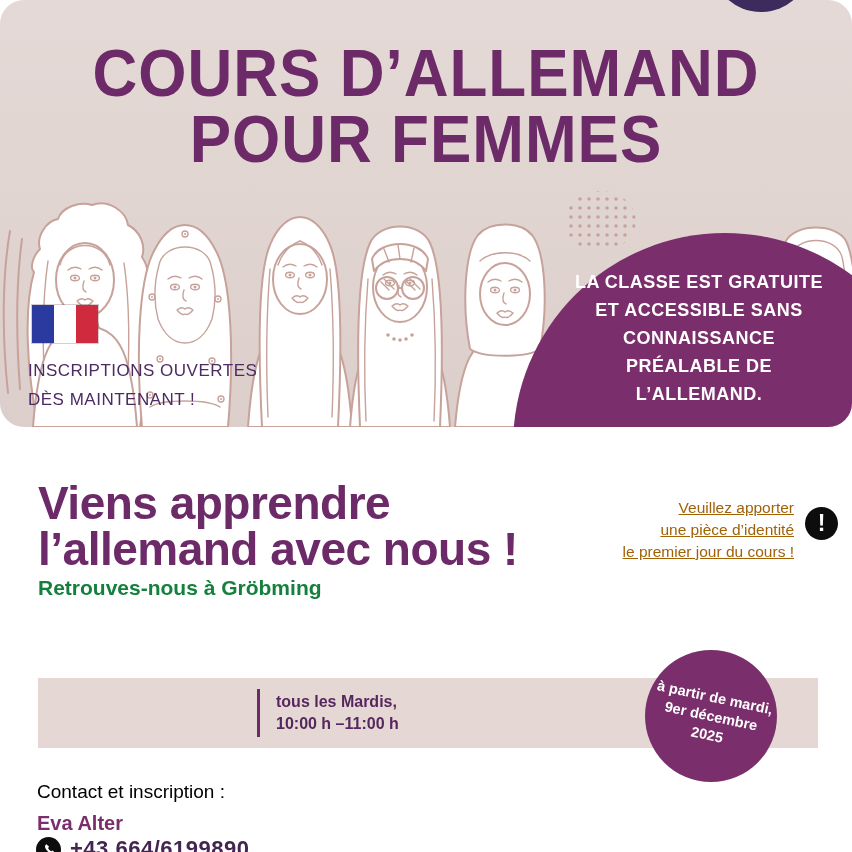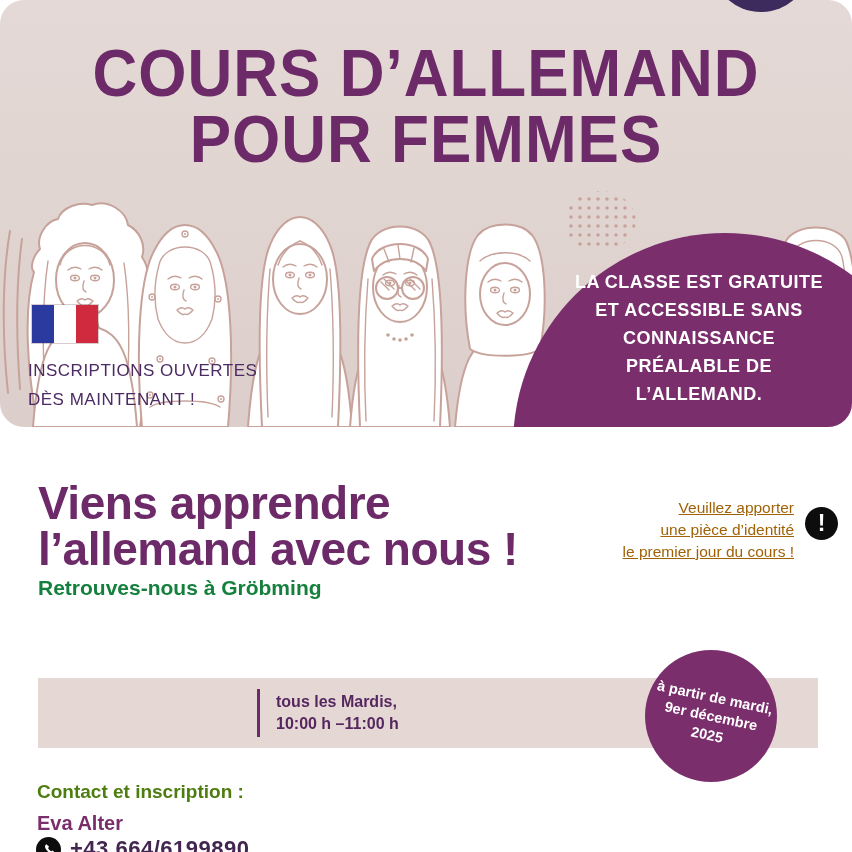--- a/index.html
+++ b/index.html
@@ -94,21 +94,21 @@
     position:absolute;left:645px;top:650px;width:132px;height:132px;
     border-radius:50%;background:#7b2e6c;
     display:flex;align-items:center;justify-content:center;
   }
   .date-circle-text{
     color:#fff;font-weight:bold;font-size:14.5px;line-height:19px;
     text-align:center;transform:rotate(12deg);width:130px;
   }
   .contact-label{
     position:absolute;left:37px;top:781px;margin:0;
-    color:#4d7c0f;font-size:19px;font-weight:bold;
+    color:#000000;font-size:19px;font-weight:normal;
   }
   .contact-name{
     position:absolute;left:37px;top:812px;margin:0;
     color:#7b2e6c;font-size:20px;font-weight:bold;
   }
   .phone-row{
     position:absolute;left:36px;top:836px;
     display:flex;align-items:center;gap:9px;
   }
   .phone-badge{

